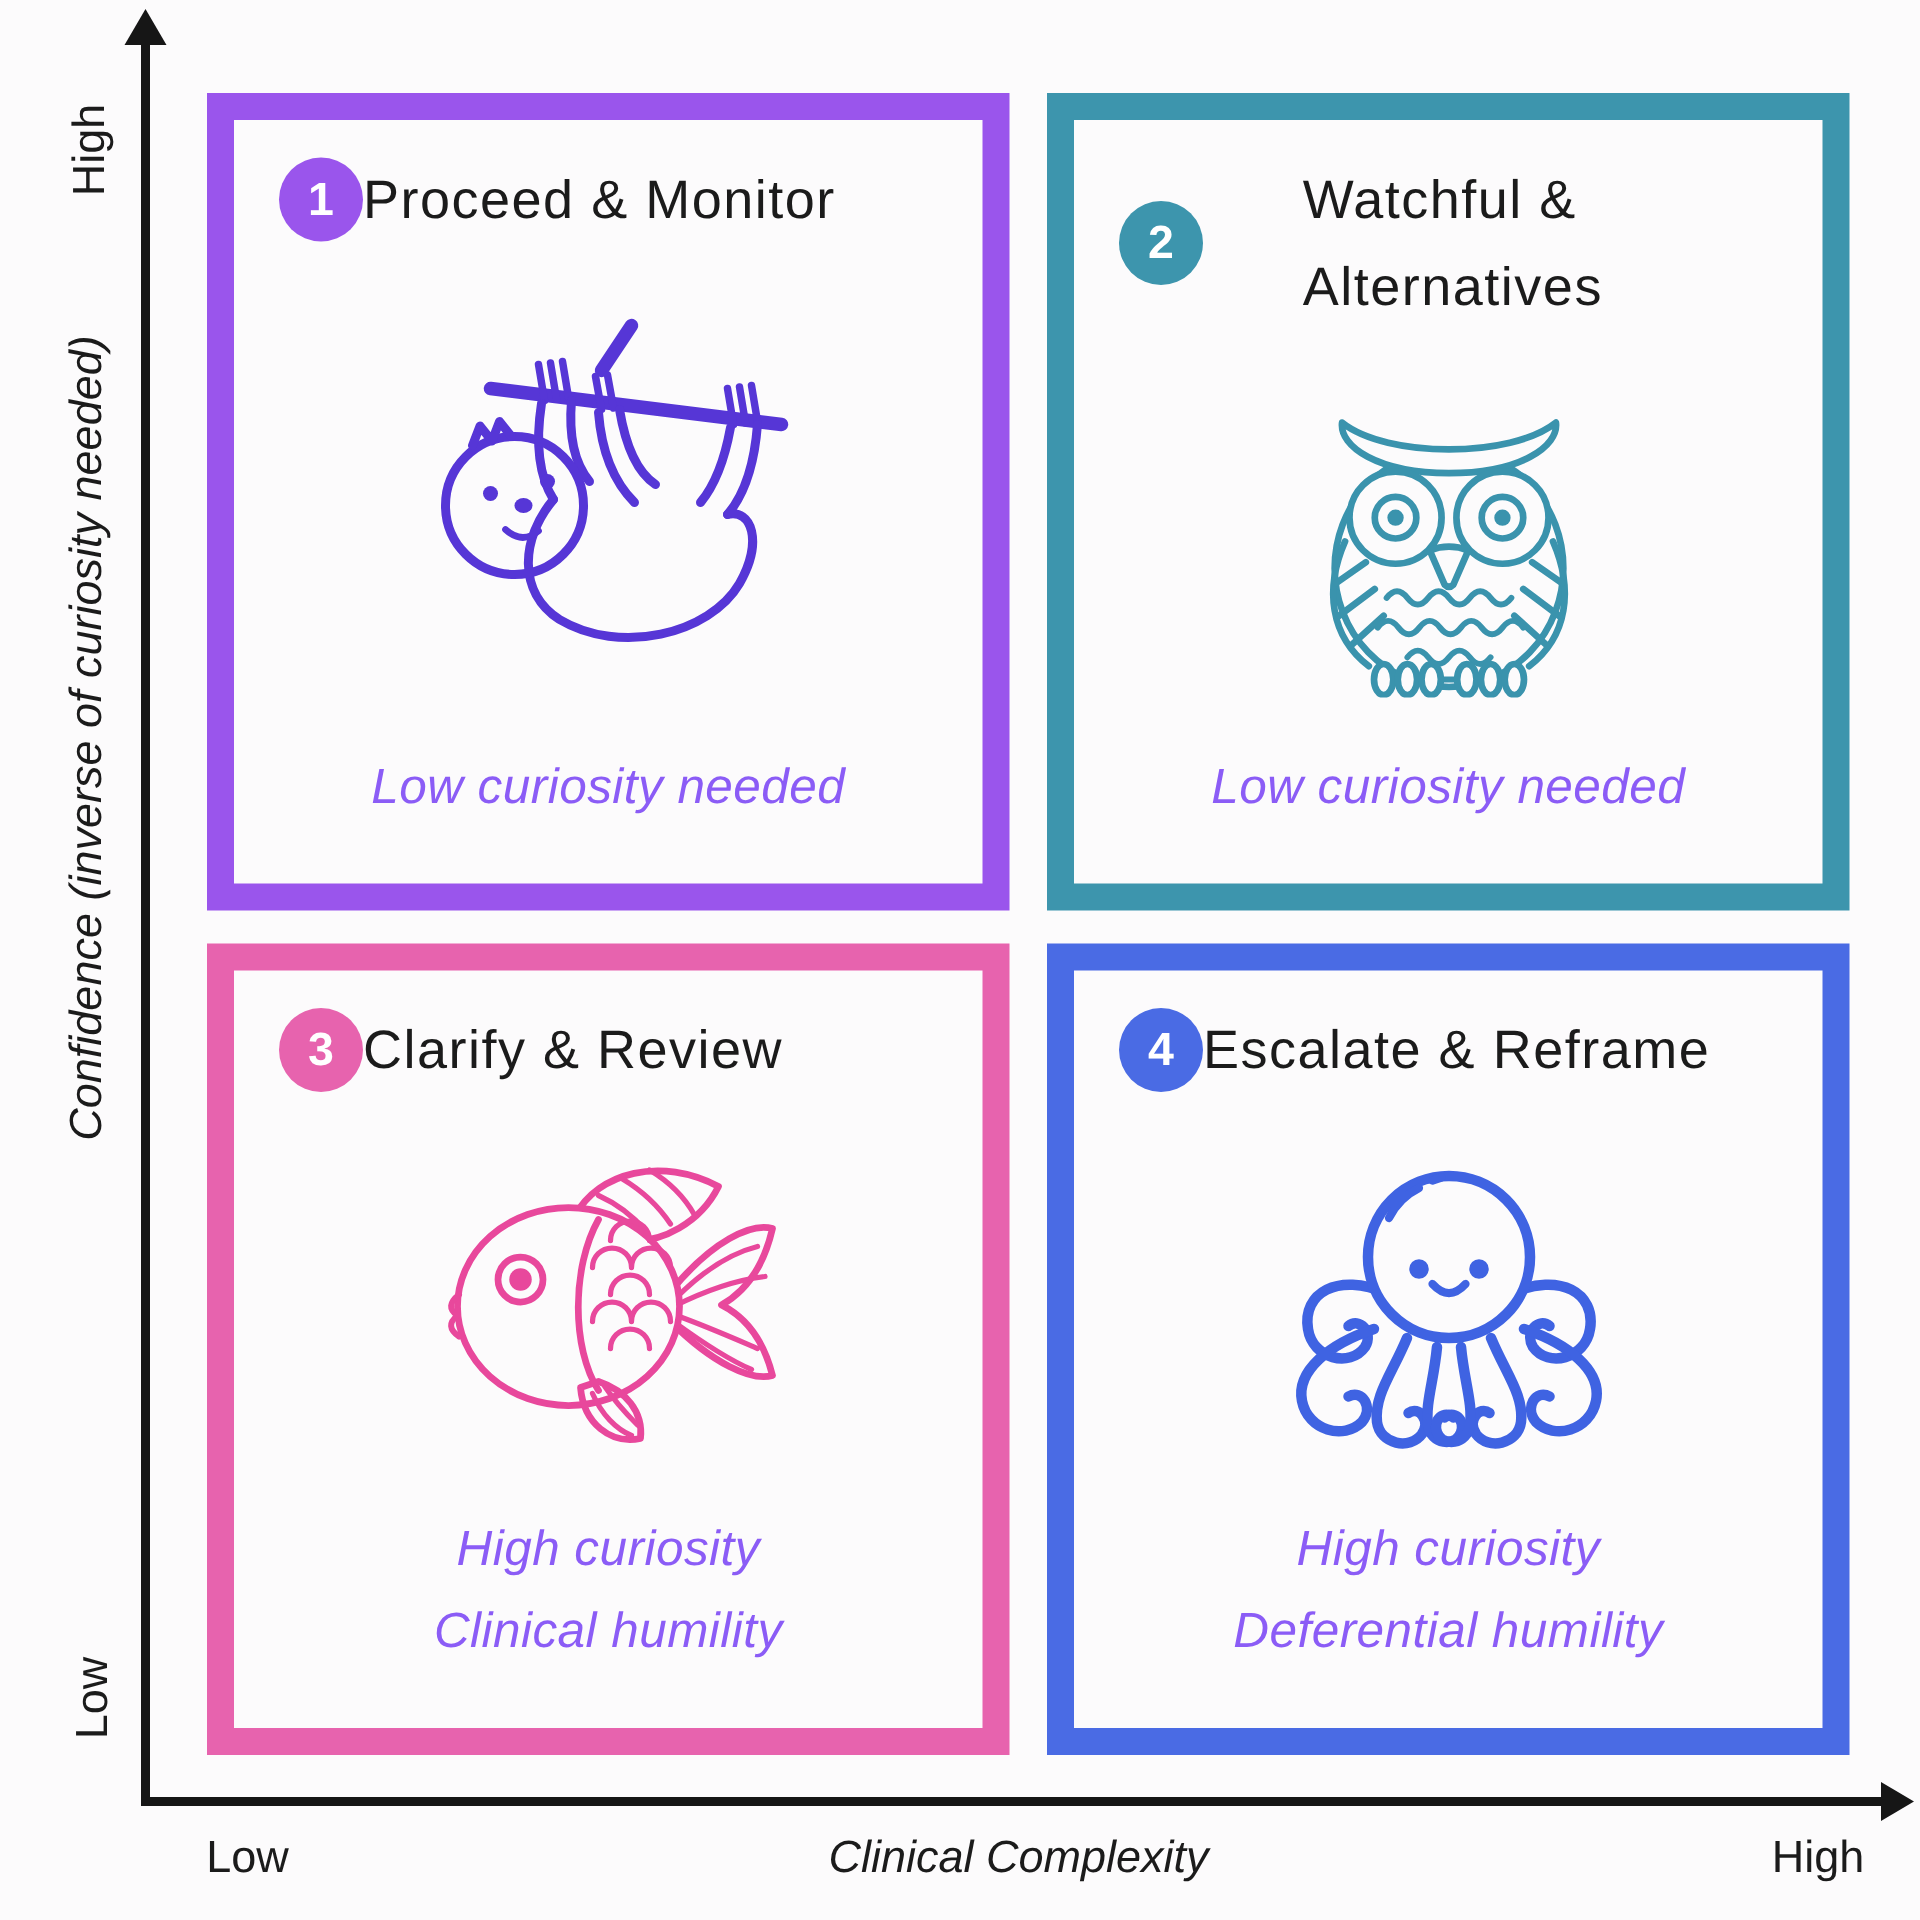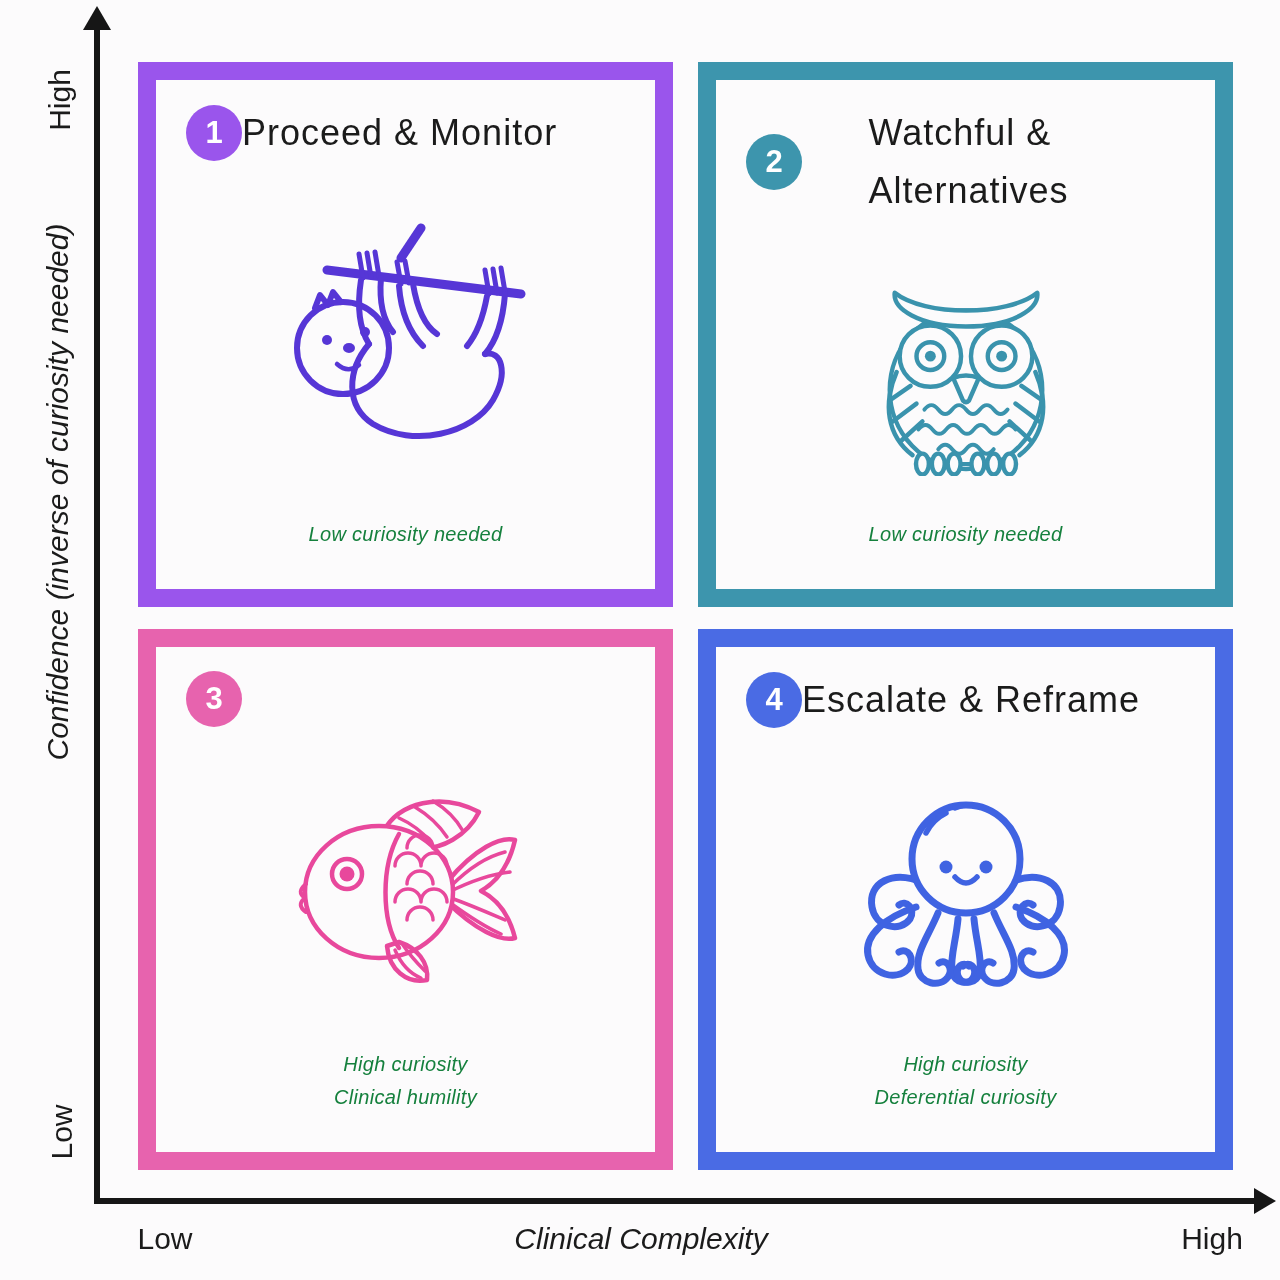--- a/index.html
+++ b/index.html
@@ -19,42 +19,42 @@
     border-top:13px solid transparent;border-bottom:13px solid transparent;
     border-left:22px solid #161616;}
   .axis-lab{position:absolute;font-size:30px;white-space:nowrap;
     transform:translate(-50%,-50%);color:#1b1b1b;}
   .rot{transform:translate(-50%,-50%) rotate(-90deg);}
   .ital{font-style:italic;}
   .ylab-high{left:60px;top:100px;}
   .ylab-main{left:58px;top:492px;}
   .ylab-low{left:62px;top:1132px;}
   .xlab-low{left:165px;top:1239px;}
-  .xlab-main{left:641px;top:1239px;}
+  .xlab-main{left:679px;top:1239px;}
   .xlab-high{left:1212px;top:1239px;}
   
   .quad{position:absolute;border:18px solid #888;box-sizing:border-box;
     display:flex;flex-direction:column;align-items:center;
     padding:24px 16px 26px 16px;background:transparent;}
   .q1{left:138px;top:62px;width:535px;height:545px;}
   .q2{left:698px;top:62px;width:535px;height:545px;}
   .q3{left:138px;top:629px;width:535px;height:541px;}
   .q4{left:698px;top:629px;width:535px;height:541px;}
   .quad-header{width:100%;display:flex;align-items:center;padding:0 14px;
     box-sizing:border-box;}
   .badge{flex:none;width:56px;height:56px;border-radius:50%;
     display:flex;align-items:center;justify-content:center;
     color:#ffffff;font-size:31px;font-weight:bold;}
   .quad-title{flex:1;text-align:left;font-size:36px;font-weight:500;
     letter-spacing:1px;color:#1b1b1b;line-height:1.6;}
   .q2 .quad-title{max-width:250px;margin:0 auto;}
   .icon-area{flex:1;display:flex;align-items:center;justify-content:center;width:100%;}
   .icon-area svg{display:block;}
-  .quad-desc{font-style:italic;font-size:20px;line-height:1.65;
-    text-align:center;letter-spacing:0.3px;color:#15803d;margin-bottom:12px;}
+  .quad-desc{font-style:italic;font-size:33px;line-height:1.65;
+    text-align:center;letter-spacing:0.3px;color:#8b5cf6;margin-bottom:12px;}
   .line-art{fill:none;stroke:currentColor;stroke-linecap:round;stroke-linejoin:round;}
 </style>
 </head>
 <body>
 
 <div class="canvas">
 
   <div class="axis y-axis-line"></div>
   <div class="y-arrow"></div>
   <div class="axis x-axis-line"></div>
@@ -145,20 +145,21 @@
       </svg>
     </div>
     <div class="quad-desc">
       <div>Low curiosity needed</div>
     </div>
   </div>
 
   <div class="quad q3" style="border-color: rgb(231, 99, 174);">
     <div class="quad-header">
       <div class="badge" style="background-color: rgb(231, 99, 174);">3</div>
+      <div class="quad-title">Clarify &amp; Review</div>
     </div>
     <div class="icon-area" style="color: rgb(232, 72, 156);">
       <svg class="line-art" width="230" height="196" viewBox="0 0 230 196" stroke-width="4.5">
 
         <path d="M92,42 C108,12 150,2 188,22 C176,46 150,60 128,58 C114,56 100,50 92,42 Z"></path>
         <path d="M108,28 Q126,36 140,52 M124,17 Q144,29 156,47 M142,11 Q162,23 172,41" stroke-width="3.5"></path>
 
         <path d="M156,92 C184,58 210,46 224,50 C218,76 206,92 190,101 C206,109 218,124 224,148 C210,152 184,140 156,112 Z"></path>
         <path d="M160,96 C180,76 198,66 214,62 M158,102 C182,90 202,84 219,82 M160,108 C182,116 200,124 214,130 M158,112 C180,128 196,138 210,144" stroke-width="3.5"></path>
 
@@ -201,17 +202,17 @@
         <circle cx="108" cy="72" r="54" fill="#fcfbfc"></circle>
         <path d="M68,46 A44,44 0 0 1 88,26" stroke-width="5.5"></path>
         <path d="M97,21 L103,19" stroke-width="5.5"></path>
         <circle cx="88" cy="80" r="6.5" fill="currentColor" stroke="none"></circle>
         <circle cx="128" cy="80" r="6.5" fill="currentColor" stroke="none"></circle>
         <path d="M97,90 Q108,102 119,90" stroke-width="5.5"></path>
       </svg>
     </div>
     <div class="quad-desc">
       <div>High curiosity</div>
-      <div>Deferential curiosity</div>
+      <div>Deferential humility</div>
     </div>
   </div>
 
 </div>
 
 </body></html>

